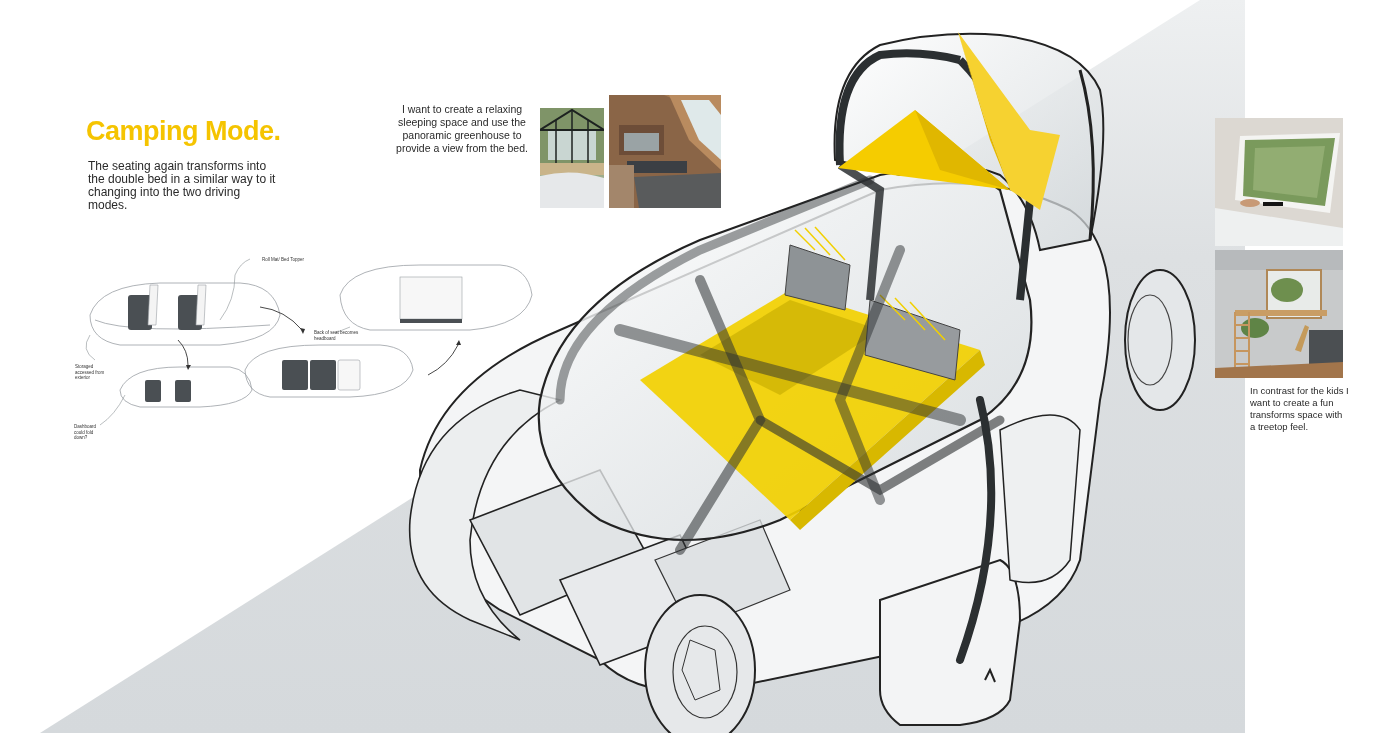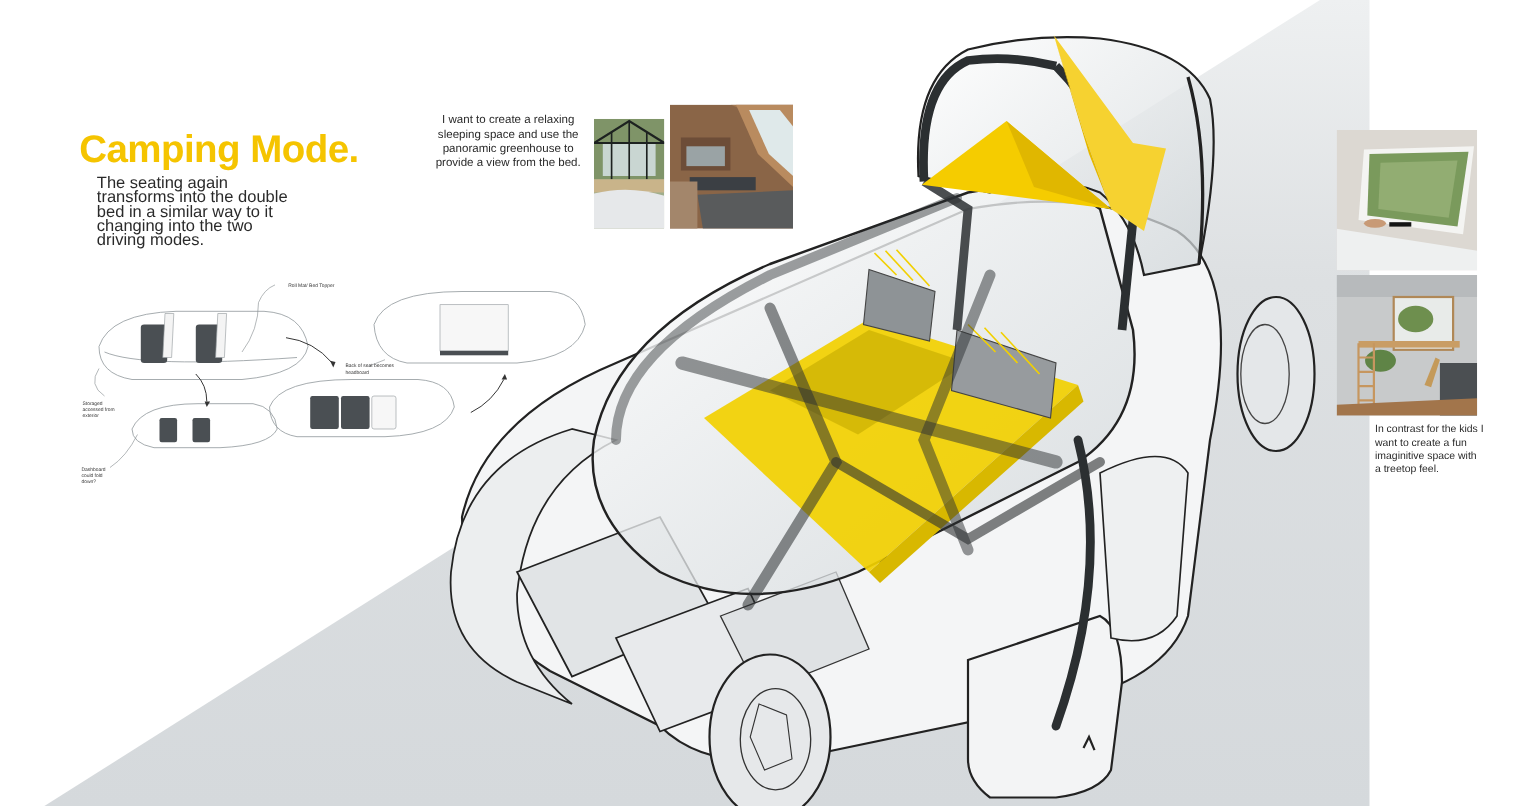--- a/index.html
+++ b/index.html
@@ -1,19 +1,19 @@
 <!DOCTYPE html>
 <html><head>
 <meta charset="utf-8">
 <style>
   html,body{margin:0;padding:0;}
   body{width:1400px;height:733px;position:relative;overflow:hidden;background:#ffffff;font-family:"Liberation Sans",sans-serif;}
   .bg-wedge{position:absolute;left:0;top:0;width:1400px;height:733px;}
-  .title{position:absolute;left:72px;top:116px;font-size:35px;font-weight:bold;color:#f5c400;letter-spacing:-0.5px;margin:0;}
-  .intro{position:absolute;left:88px;top:160px;width:190px;font-size:15px;line-height:13px;color:#2a2a2a;margin:0;}
+  .title{position:absolute;left:86px;top:116px;font-size:27px;font-weight:bold;color:#f5c400;letter-spacing:-0.5px;margin:0;}
+  .intro{position:absolute;left:88px;top:160px;width:190px;font-size:12px;line-height:13px;color:#2a2a2a;margin:0;}
   .note-center{position:absolute;left:392px;top:103px;width:140px;font-size:10.5px;line-height:13px;color:#2a2a2a;text-align:center;margin:0;}
   .note-right{position:absolute;left:1250px;top:385px;width:100px;font-size:9.5px;line-height:12px;color:#2a2a2a;margin:0;}
   .photo{position:absolute;overflow:hidden;}
   .sketch-label{position:absolute;font-size:4.5px;line-height:5.5px;color:#333;white-space:nowrap;}
   svg{display:block;}
 </style>
 </head>
 <body>
 
 <svg class="bg-wedge" viewBox="0 0 1400 733">
@@ -84,21 +84,21 @@
       <line x1="34" y1="62" x2="34" y2="122"></line>
       <line x1="20" y1="75" x2="34" y2="75"></line>
       <line x1="20" y1="88" x2="34" y2="88"></line>
       <line x1="20" y1="101" x2="34" y2="101"></line>
       <line x1="20" y1="114" x2="34" y2="114"></line>
     </g>
     <polygon points="0,118 128,112 128,128 0,128" fill="#a2754b"></polygon>
     <path d="M80 100 L90 75 L94 77 L86 102 Z" fill="#c49a5a"></path>
   </svg>
 </div>
-<p class="note-right">In contrast for the kids I want to create a fun imaginitive space with a treetop feel.</p>
+<p class="note-right">In contrast for the kids I want to create a fun transforms space with a treetop feel.</p>
 
 <svg style="position:absolute;left:70px;top:255px;" width="470" height="185" viewBox="0 0 470 185">
   <g fill="none" stroke="#9aa0a4" stroke-width="0.8">
 
     <path d="M20 60 Q30 30 90 28 L170 28 Q205 30 210 60 Q205 85 150 90 L50 90 Q20 85 20 60Z"></path>
     <path d="M25 65 Q60 80 200 70"></path>
 
     <path d="M50 135 Q60 112 110 112 L160 112 Q180 115 182 135 Q175 150 130 152 L70 152 Q50 148 50 135Z"></path>
 
     <path d="M175 115 Q185 90 250 90 L310 90 Q340 92 343 115 Q335 140 280 142 L200 142 Q176 138 175 115Z"></path>

